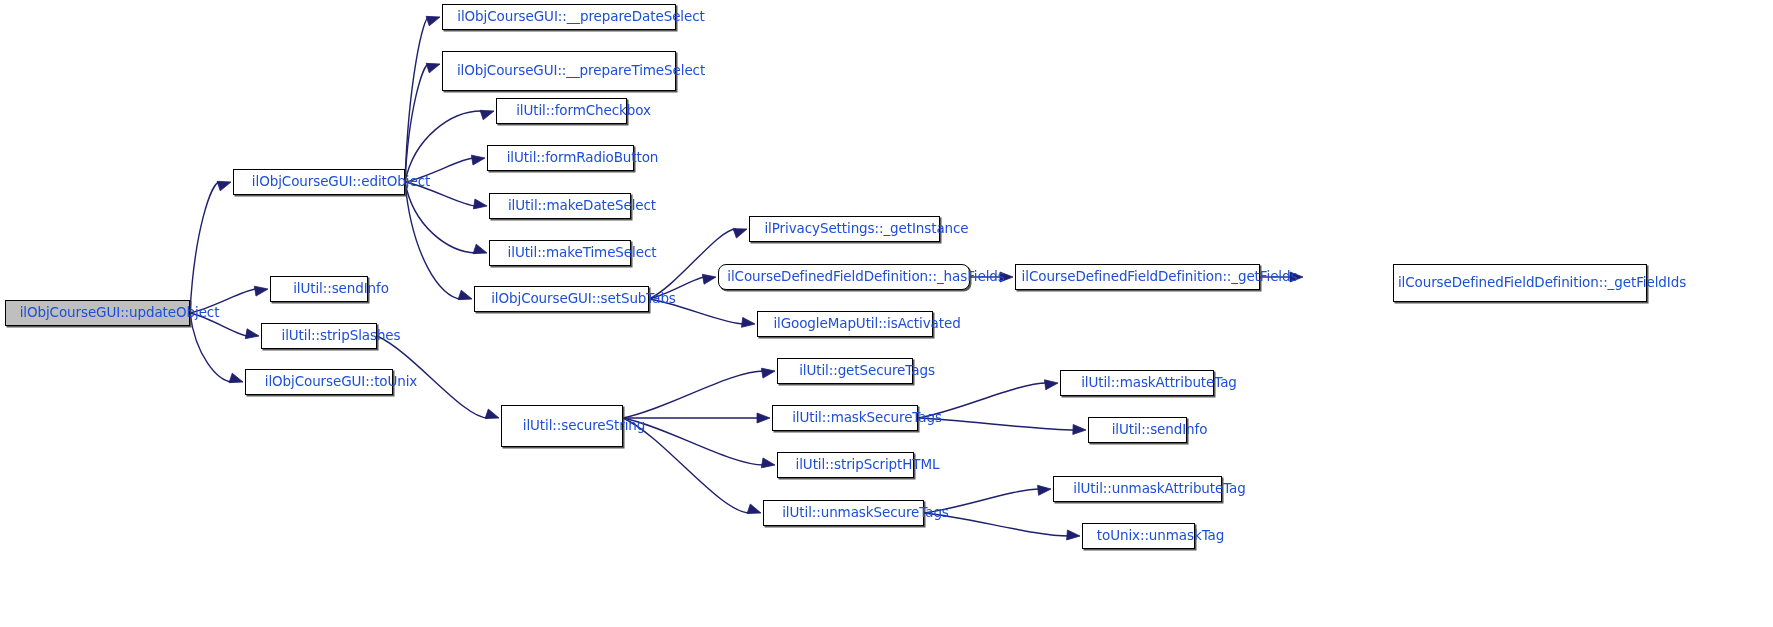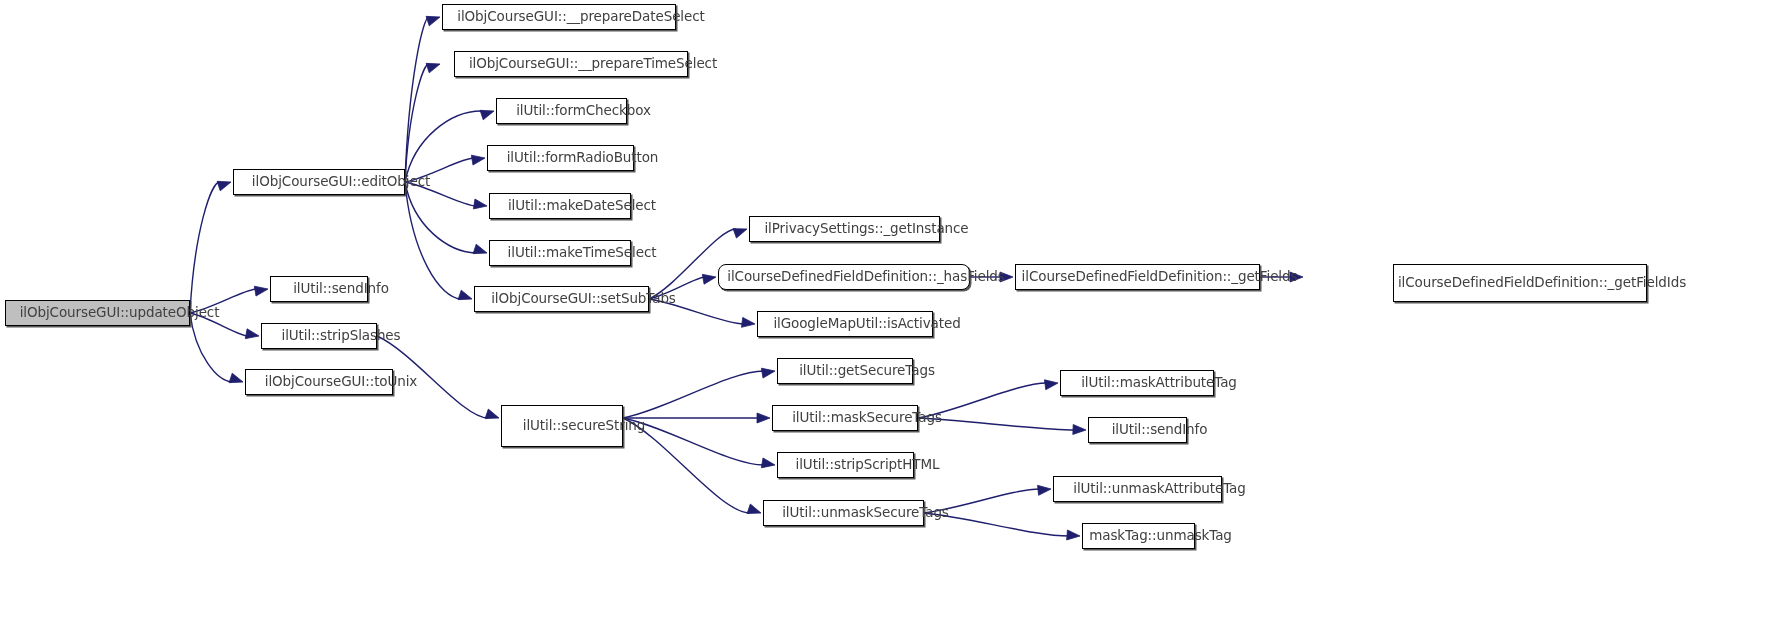--- a/index.html
+++ b/index.html
@@ -32,21 +32,21 @@
   .edge-head {
     fill: #1f1f6e;
     stroke: #1f1f6e;
     stroke-width: 0.8;
   }
   .node {
     position: absolute;
     box-sizing: border-box;
     border: 1px solid #000000;
     background: #ffffff;
-    color: #404040;
+    color: #1d4ed8;
     font-size: 13.5px;
     line-height: 1;
     display: flex;
     align-items: center;
     justify-content: center;
     white-space: nowrap;
     letter-spacing: -0.1px;
     box-shadow: 1.5px 1.5px 0 0 rgba(60,60,60,0.85);
     padding-left: 44px;
   }
@@ -126,21 +126,21 @@
       </div>
       <div class="node" style="left: 261px; top: 323px; width: 116px; height: 26px;">
         <span class="node-label">ilUtil::stripSlashes</span>
       </div>
       <div class="node" style="left: 245px; top: 369px; width: 148px; height: 26px;">
         <span class="node-label">ilObjCourseGUI::toUnix</span>
       </div>
       <div class="node" style="left: 442px; top: 4px; width: 234px; height: 26px;">
         <span class="node-label">ilObjCourseGUI::__prepareDateSelect</span>
       </div>
-      <div class="node" style="left: 454px; top: 51px; width: 234px; height: 26px;">
+      <div class="node" style="left: 442px; top: 51px; width: 234px; height: 40px;">
         <span class="node-label">ilObjCourseGUI::__prepareTimeSelect</span>
       </div>
       <div class="node" style="left: 496px; top: 98px; width: 131px; height: 26px;">
         <span class="node-label">ilUtil::formCheckbox</span>
       </div>
       <div class="node" style="left: 487px; top: 145px; width: 147px; height: 26px;">
         <span class="node-label">ilUtil::formRadioButton</span>
       </div>
       <div class="node" style="left: 489px; top: 193px; width: 142px; height: 26px;">
         <span class="node-label">ilUtil::makeDateSelect</span>
@@ -181,19 +181,19 @@
       <div class="node" style="left: 1060px; top: 370px; width: 154px; height: 26px;">
         <span class="node-label">ilUtil::maskAttributeTag</span>
       </div>
       <div class="node" style="left: 1088px; top: 417px; width: 99px; height: 26px;">
         <span class="node-label">ilUtil::sendInfo</span>
       </div>
       <div class="node" style="left: 1053px; top: 476px; width: 169px; height: 26px;">
         <span class="node-label">ilUtil::unmaskAttributeTag</span>
       </div>
       <div class="node" style="left: 1082px; top: 523px; width: 113px; height: 26px;">
-        <span class="node-label">maskTag::unmaskTag</span>
+        <span class="node-label">toUnix::unmaskTag</span>
       </div>
       <div class="node" style="left: 1347px; top: 264px; width: 254px; height: 38px; margin-left: 46px;">
         <span class="node-label">ilCourseDefinedFieldDefinition::_getFieldIds</span>
       </div>
     </div>
 </div>
 
 </body></html>

